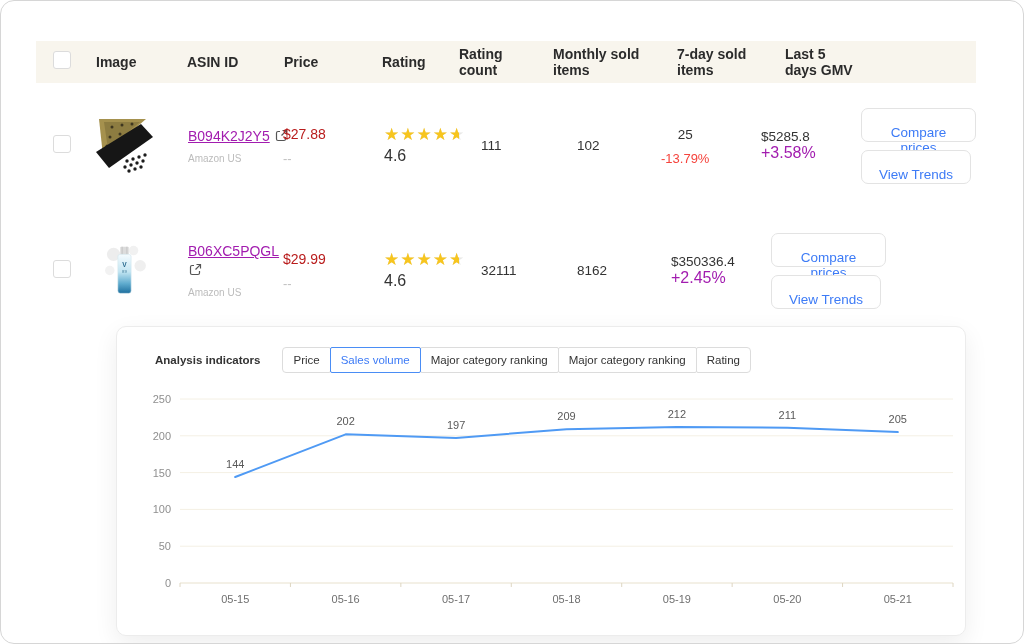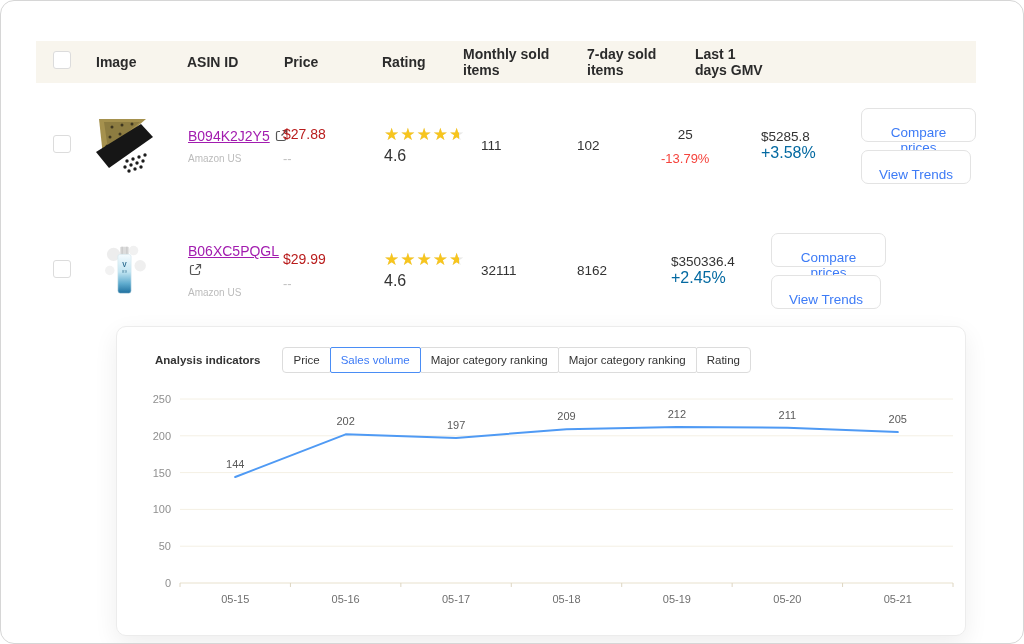--- a/index.html
+++ b/index.html
@@ -37,21 +37,21 @@
   .price-main{font-size:14px;color:#b91c1c;}
   .price-note{font-size:13px;color:#c0c0c0;margin-top:9px;}
   .num{font-size:13.5px;color:#333;}
   .stars{position:relative;display:inline-block;font-size:17px;line-height:1;letter-spacing:1px;color:#e8e8e6;}
   .stars-on{position:absolute;left:0;top:0;overflow:hidden;white-space:nowrap;color:#f7c51e;width:0;}
   .rating-num{font-size:16px;color:#333;margin-top:3px;}
   .two-line{display:inline-block;text-align:center;}
   .two-line .line2{margin-top:8px;font-size:13px;}
   .gmv-cell .line2{text-align:left;}
   .down{color:#f5433c;}
-  .up{color:#0369a1;}
+  .up{color:#a21caf;}
   .c-actions{display:flex;flex-direction:column;gap:8px;align-items:flex-start;}
   .act-btn{box-sizing:border-box;height:30px;min-width:110px;padding:16px 14px;background:#fff;border:1px solid #e3e3e3;border-radius:7px;color:#3d7bf6;font-size:13.5px;font-family:inherit;font-weight:500;cursor:pointer;}
 
   
   .panel{position:absolute;left:115px;top:325px;width:850px;height:310px;box-sizing:border-box;background:#fff;border:1px solid #ececec;border-radius:10px;box-shadow:0 8px 24px rgba(0,0,0,.07);z-index:5;}
   .tabsbar{position:absolute;left:38px;top:20px;display:flex;align-items:center;}
   .tabs-label{font-size:11.5px;font-weight:600;color:#333;margin-right:22px;}
   .tabgroup{display:flex;}
   .tab-btn{box-sizing:border-box;height:26px;padding:0 10px;background:#fff;border:1px solid #dcdcdc;border-radius:2px;margin-left:-1px;color:#333;font-size:11.5px;font-family:inherit;cursor:pointer;line-height:24px;}
   .tab-btn:first-child{margin-left:0;border-radius:4px 2px 2px 4px;}
@@ -65,23 +65,24 @@
 <div class="app">
 
   <div class="thead">
     <div class="cell c-check">
       <span class="checkbox"></span>
     </div>
     <div class="cell c-image th">Image</div>
     <div class="cell c-asin th">ASIN ID</div>
     <div class="cell c-price th">Price</div>
     <div class="cell c-rating th">Rating</div>
+    <div class="cell c-rcount th">Rating count</div>
     <div class="cell c-monthly th">Monthly sold items</div>
     <div class="cell c-7day th">7-day sold items</div>
-    <div class="cell c-gmv th">Last 1 days GMV</div>
+    <div class="cell c-gmv th">Last 5 days GMV</div>
     <div class="cell c-actions"></div>
   </div>
 
   <div class="trow row1">
     <span class="divider-dark"></span>
     <div class="cell c-check"><span class="checkbox"></span></div>
     <div class="cell c-image">
       <svg class="prod-img" viewBox="0 0 57 57">
         <rect width="57" height="57" fill="#ffffff"></rect>
         <polygon points="3,2 50,2 7,39" fill="#a5914e"></polygon>

